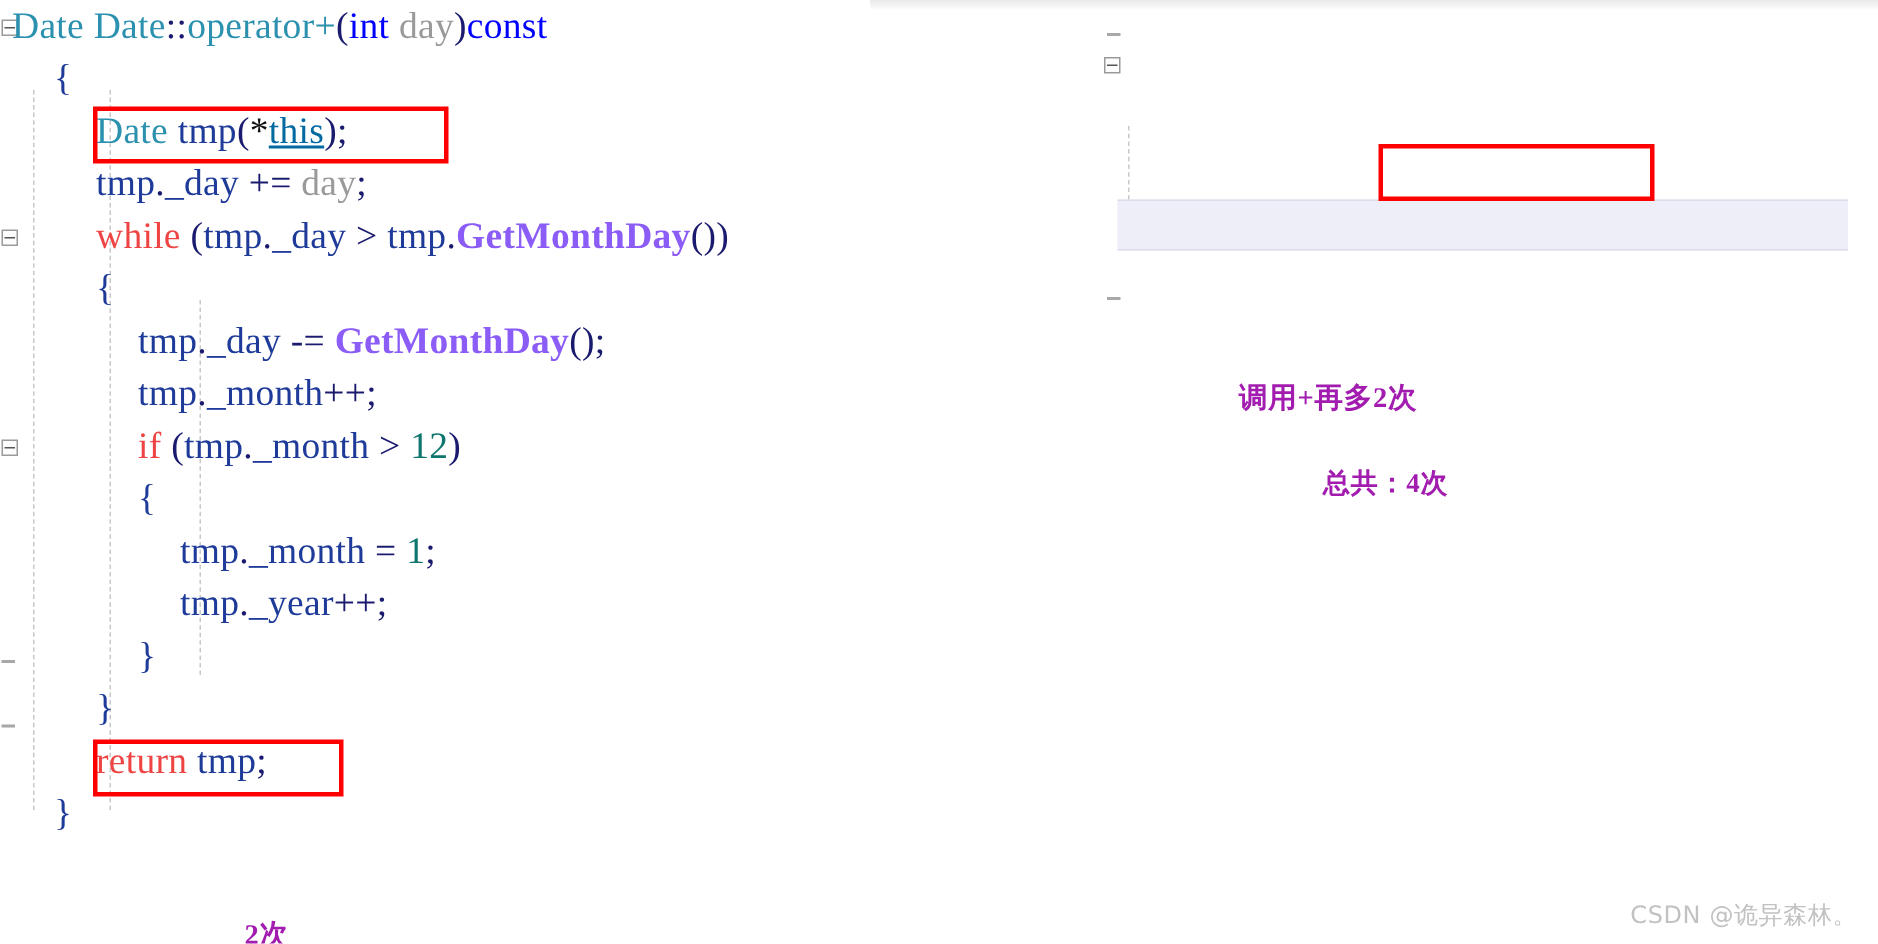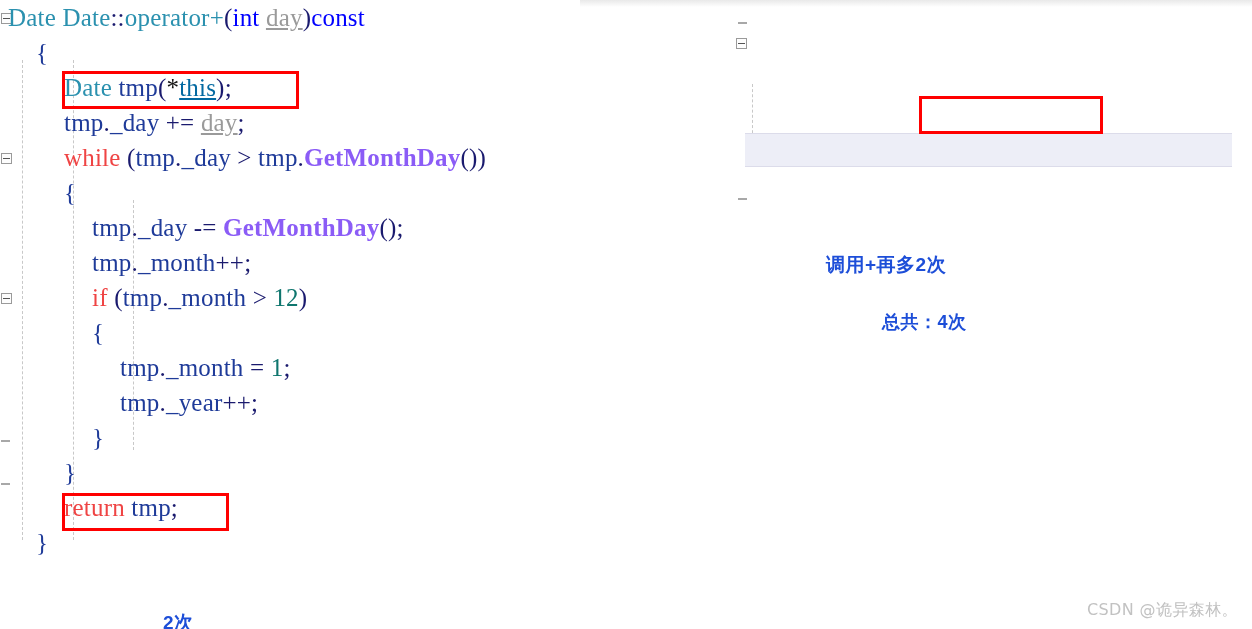--- a/index.html
+++ b/index.html
@@ -34,21 +34,21 @@
   }
   #left-code  { left: 8px;  top: 0px; }
 
   .ln { position: relative; height: 35px; }
 
   
   .t-type   { color: #2b91af; }            
   .t-kw     { color: #0000ff; }            
   .t-ctrl   { color: #ef4444; }            
   .t-var    { color: #1f3b99; }            
-  .t-param  { color: #9a9a9a; text-decoration: underline; }
+  .t-param  { color: #9a9a9a; }
   .t-func   { color: #8b5cf6; font-weight: bold; }            
   .t-plain  { color: #1a1a6e; }            
   .t-this   { color: #0369a1; text-decoration: underline; }            
   .t-num    { color: #0f766e; }
   .t-brace  { color: #1f3b99; }
   .t-star   { color: #111111; }
 
   
   .guide {
     position: absolute;
@@ -95,22 +95,22 @@
     position: absolute;
     background: #edeef7;
     border-top: 1px solid #dcdcea;
     border-bottom: 1px solid #dcdcea;
     box-sizing: border-box;
   }
 
   
   .cn-note {
     position: absolute;
-    color: #1d4ed8;
-    font-family: Liberation Sans, sans-serif;
+    color: #a21caf;
+    font-family: Liberation Serif, serif;
     font-size: 19px;
     font-weight: bold;
     letter-spacing: 0.5px;
     white-space: nowrap;
   }
   .cn-note.sm { font-size: 18px; }
 
   
   .top-strip {
     position: absolute;

